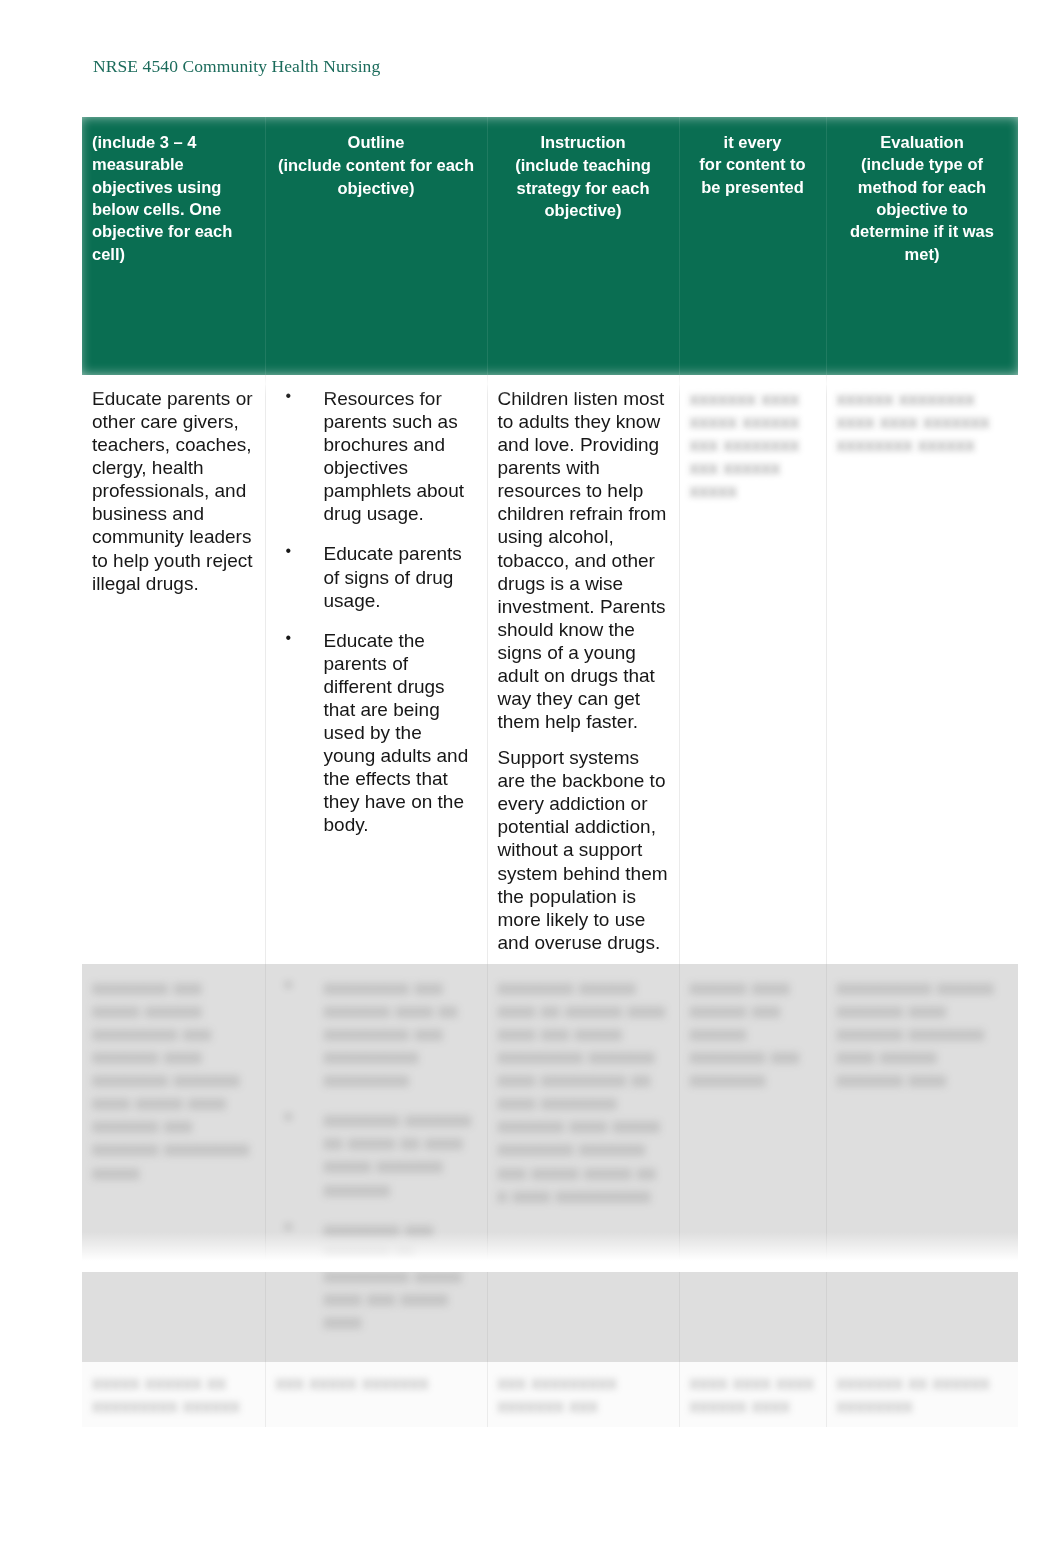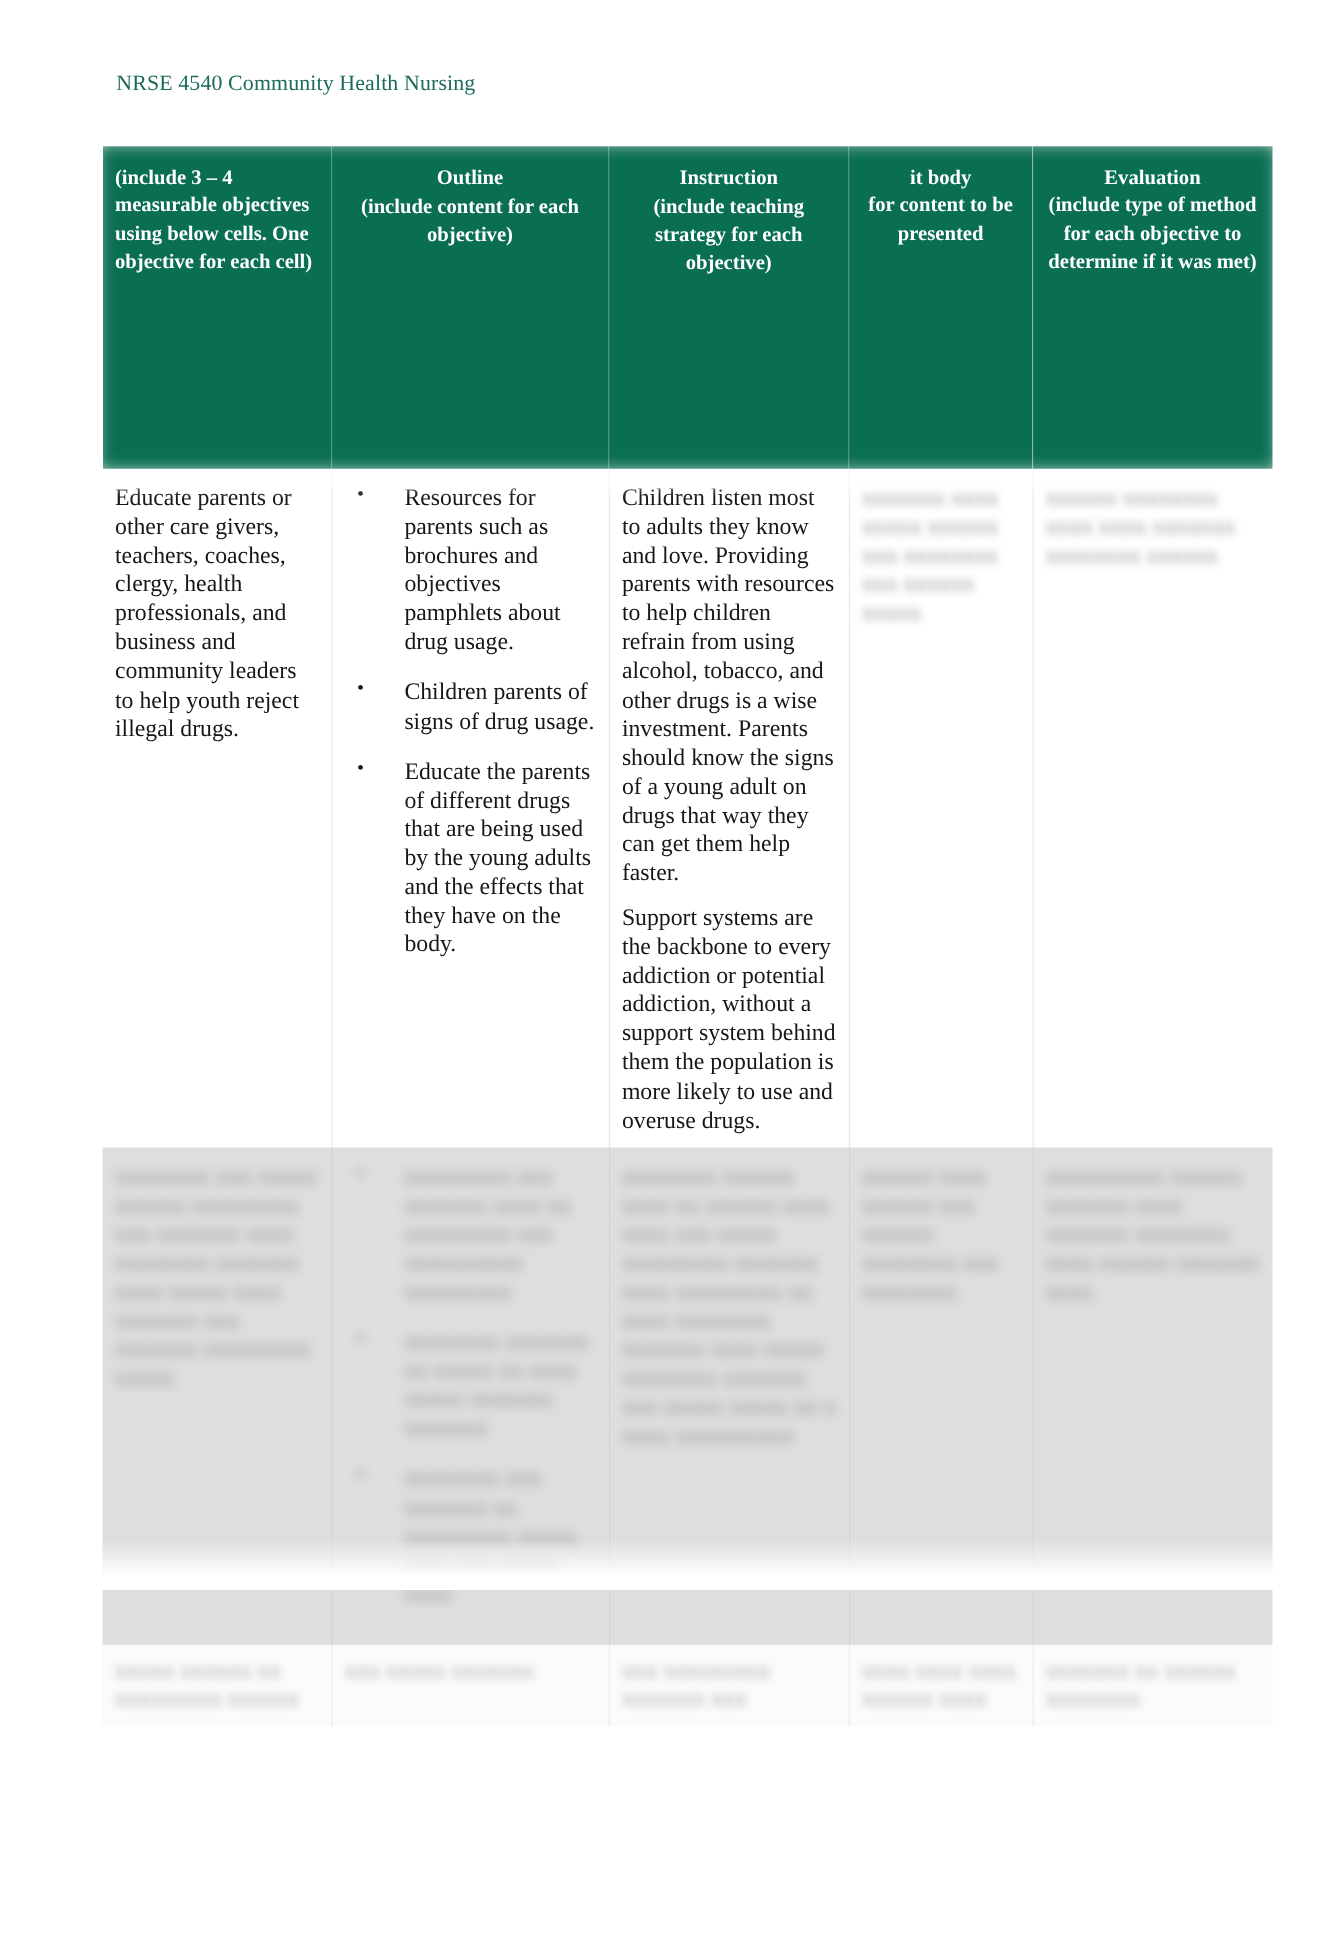--- a/index.html
+++ b/index.html
@@ -39,21 +39,20 @@
     position: absolute;
     left: 82px;
     top: 117px;
     width: 936px;
   }
 
   .tbl {
     width: 936px;
     border-collapse: collapse;
     table-layout: fixed;
-    font-family: Liberation Serif, serif;
   }
 
   
   col.c1 { width: 183px; }
   col.c2 { width: 222px; }
   col.c3 { width: 192px; }
   col.c4 { width: 147px; }
   col.c5 { width: 192px; }
 
   
@@ -212,41 +211,41 @@
           </th>
           <th>
             <span class="th-title">Outline</span>
             <span class="th-sub">(include content for each objective)</span>
           </th>
           <th>
             <span class="th-title">Instruction</span>
             <span class="th-sub">(include teaching strategy for each objective)</span>
           </th>
           <th class="narrow-col">
-            <span class="th-title">it body</span>
+            <span class="th-title">it every</span>
             <span class="th-sub">for content to be presented</span>
           </th>
           <th class="narrow-col">
             <span class="th-title">Evaluation</span>
             <span class="th-sub">(include type of method for each objective to determine if it was met)</span>
           </th>
         </tr>
       </thead>
 
       <tbody>
 
         <tr class="row-1">
           <td>
             <p>Educate parents or other care givers, teachers, coaches, clergy, health professionals, and business and community leaders to help youth reject illegal drugs.</p>
           </td>
 
           <td>
             <ul class="bullets">
               <li>Resources for parents such as brochures and objectives pamphlets about drug usage.</li>
-              <li>Children parents of signs of drug usage.</li>
+              <li>Educate parents of signs of drug usage.</li>
               <li>Educate the parents of different drugs that are being used by the young adults and the effects that they have on the body.</li>
             </ul>
           </td>
 
           <td>
             <p>Children listen most to adults they know and love. Providing parents with resources to help children refrain from using alcohol, tobacco, and other drugs is a wise investment. Parents should know the signs of a young adult on drugs that way they can get them help faster.</p>
             <p>Support systems are the backbone to every addiction or potential addiction, without a support system behind them the population is more likely to use and overuse drugs.</p>
           </td>
 
           <td>

